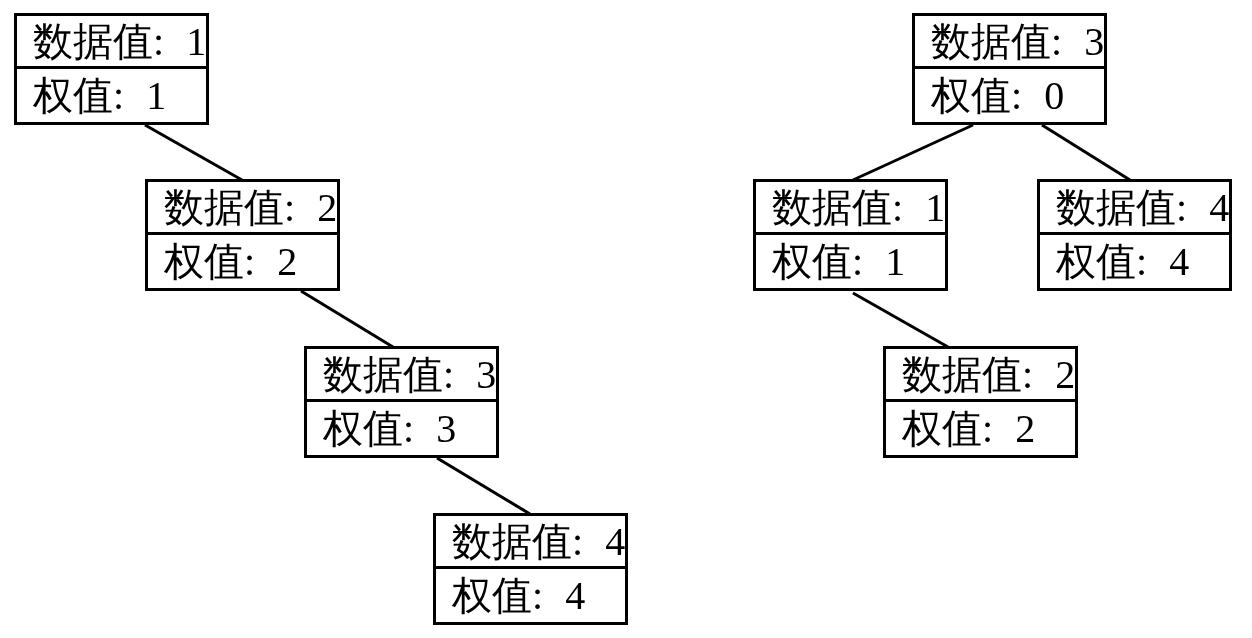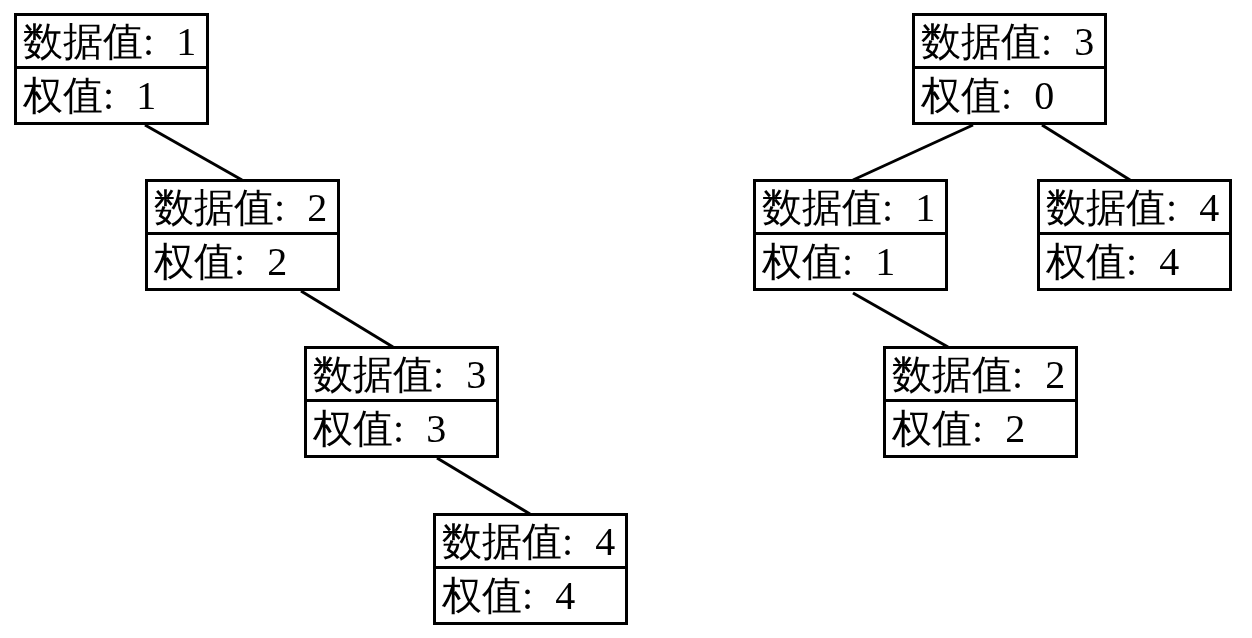--- a/index.html
+++ b/index.html
@@ -20,21 +20,21 @@
     background:#fff;
     color:#000;
     font-family:"Liberation Serif","DejaVu Serif",serif;
     font-size:40px;
   }
   .row{
     box-sizing:border-box;
     height:53px;
     display:flex;
     align-items:center;
-    padding-left:6px;
+    padding-left:16px;
     white-space:nowrap;
     overflow:hidden;
   }
   .row.first{border-bottom:3px solid #000;}
   .val{margin-left:22px;}
   
   .n0{left:14px;top:13px;}
   .n1{left:145px;top:179px;}
   .n2{left:304px;top:346px;}
   .n3{left:433px;top:513px;}

